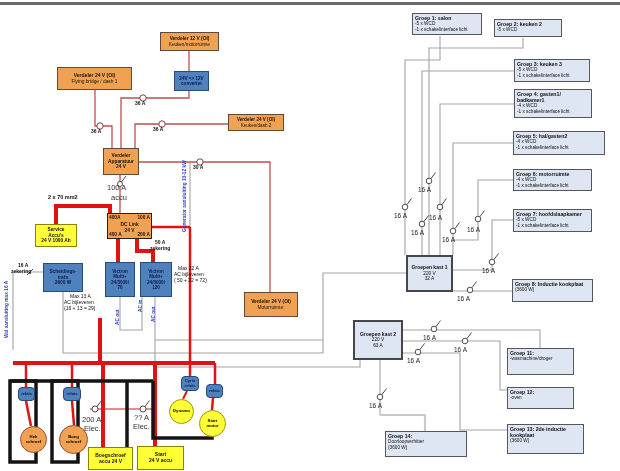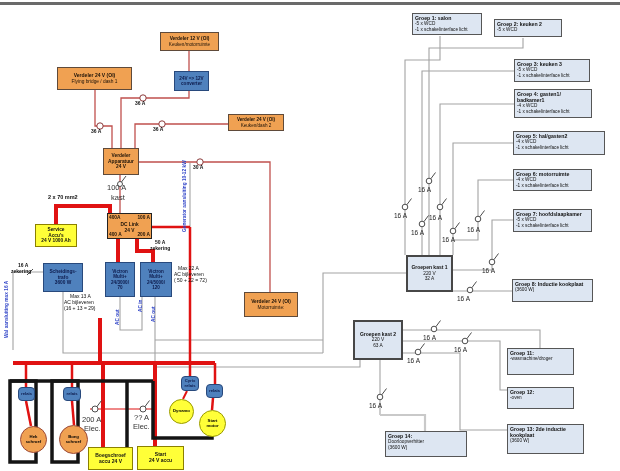--- a/index.html
+++ b/index.html
@@ -302,21 +302,21 @@
     <div class="f5 b">Boegschroef</div>
     <div class="f5 b">accu 24 V</div>
   </div>
   <div class="box yellow" style="left:137px;top:446px;width:47px;height:24px">
     <div class="f5 b">Start</div>
     <div class="f5 b">24 V accu</div>
   </div>
 
   <div class="lbl" style="left:48px;top:194px;font-size:5.5px">2 x 70 mm2</div>
   <div class="biglbl" style="left:107px;top:184px">100 A</div>
-  <div class="biglbl" style="left:111px;top:194px">kast</div>
+  <div class="biglbl" style="left:111px;top:194px">accu</div>
   <div class="lbl" style="left:155px;top:240px">50 A</div>
   <div class="lbl" style="left:150px;top:246px">zekering</div>
   <div class="lbl" style="left:18px;top:263px">16 A</div>
   <div class="lbl" style="left:11px;top:269px">zekering</div>
   <div class="lbl" style="left:70px;top:294px;font-weight:normal">Max 13 A</div>
   <div class="lbl" style="left:64px;top:300px;font-weight:normal">AC bijleveren</div>
   <div class="lbl" style="left:64px;top:306px;font-weight:normal">(16 + 13 = 29)</div>
   <div class="lbl" style="left:178px;top:266px;font-weight:normal">Max 22 A</div>
   <div class="lbl" style="left:174px;top:272px;font-weight:normal">AC bijleveren</div>
   <div class="lbl" style="left:174px;top:278px;font-weight:normal">( 50 + 22 = 72)</div>

